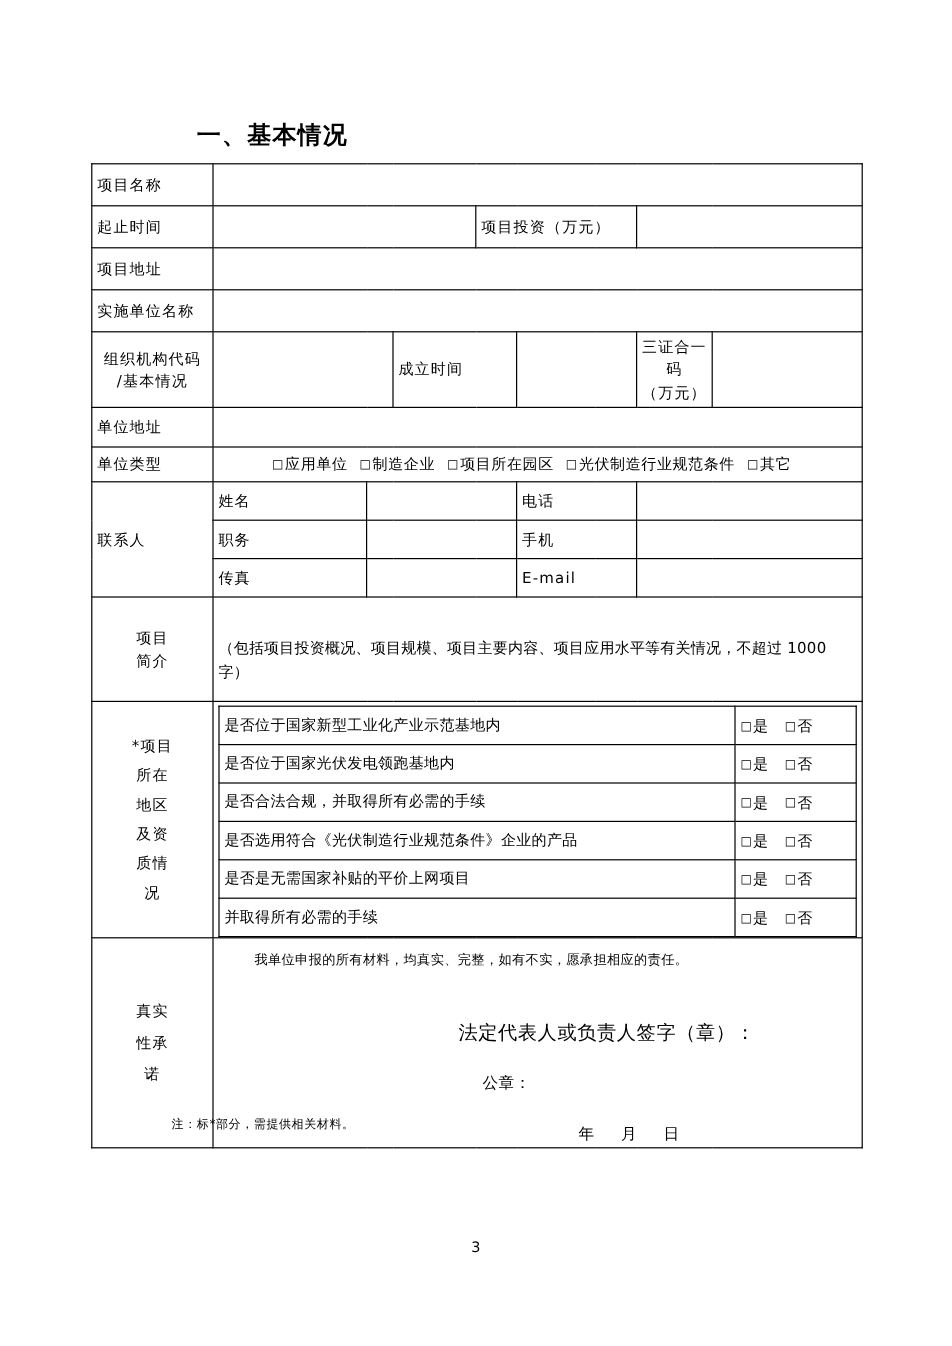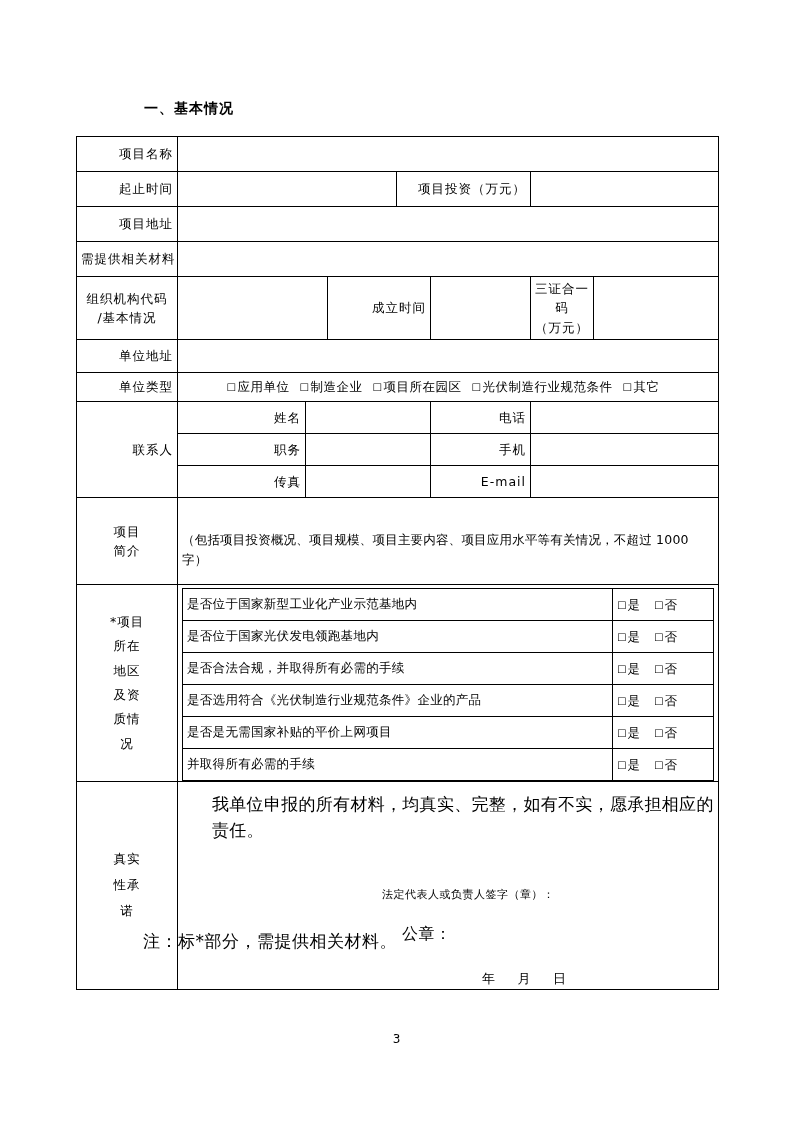--- a/index.html
+++ b/index.html
@@ -16,23 +16,23 @@
     overflow: hidden;
   }
   .page {
     position: absolute;
     left: 0; top: 0;
     width: 793px;
     height: 1122px;
   }
   .section-title {
     position: absolute;
-    left: 144px;
+    left: 164px;
     top: 100px;
-    font-size: 14px;
+    font-size: 20px;
     font-weight: bold;
     letter-spacing: 1px;
     line-height: 1.2;
     white-space: nowrap;
   }
   table.form {
     position: absolute;
     left: 76px;
     top: 136px;
     width: 642px;
@@ -40,21 +40,21 @@
     table-layout: fixed;
   }
   table.form td {
     border: 1px solid #000000;
     font-size: 12.5px;
     padding: 0 4px;
     vertical-align: middle;
     line-height: 1.55;
   }
   .lbl {
-    text-align: right;
+    text-align: left;
     letter-spacing: 1px;
     white-space: nowrap;
   }
   .vstack {
     text-align: center;
     letter-spacing: 1px;
     line-height: 1.9;
   }
   .vstack span { display: block; }
   .blank { }
@@ -107,49 +107,50 @@
     width: 92px;
   }
   .q-opts .yes { margin-right: 14px; }
   .commit-cell {
     vertical-align: top;
     padding: 0;
     height: 150px;
     position: relative;
   }
   .commit-line1 {
-    font-size: 17px;
+    font-size: 11px;
     letter-spacing: 0.3px;
     padding-top: 9px;
     padding-left: 30px;
   }
   .commit-sign {
-    font-size: 11px;
+    font-size: 16px;
     letter-spacing: 0.5px;
     padding-left: 200px;
     padding-top: 42px;
+    font-family: Liberation Mono, monospace;
   }
   .commit-seal {
-    font-size: 16px;
+    font-size: 13px;
     letter-spacing: 0.5px;
     padding-left: 220px;
     padding-top: 19px;
   }
   .commit-date {
     font-size: 13px;
     letter-spacing: 0.5px;
     padding-left: 300px;
     padding-top: 22px;
   }
   .commit-date span { margin-right: 22px; }
   .footnote {
     position: absolute;
     left: 143px;
     top: 930px;
-    font-size: 17px;
+    font-size: 10px;
     letter-spacing: 0.5px;
     white-space: nowrap;
   }
   .page-number {
     position: absolute;
     left: 0;
     top: 1032px;
     width: 793px;
     text-align: center;
     font-size: 12px;
@@ -187,21 +188,21 @@
       <td class="lbl" colspan="3">项目投资（万元）</td>
       <td class="blank" colspan="2"></td>
     </tr>
 
     <tr>
       <td class="lbl" style="height:34px">项目地址</td>
       <td class="blank" colspan="8"></td>
     </tr>
 
     <tr>
-      <td class="lbl" style="height:34px">需提供相关材料</td>
+      <td class="lbl" style="height:34px">实施单位名称</td>
       <td class="blank" colspan="8"></td>
     </tr>
 
     <tr>
       <td class="vstack" style="height:62px">
         <span>组织机构代码</span>
         <span>/基本情况</span>
       </td>
       <td class="blank" colspan="2"></td>
       <td class="lbl" colspan="2">成立时间</td>

